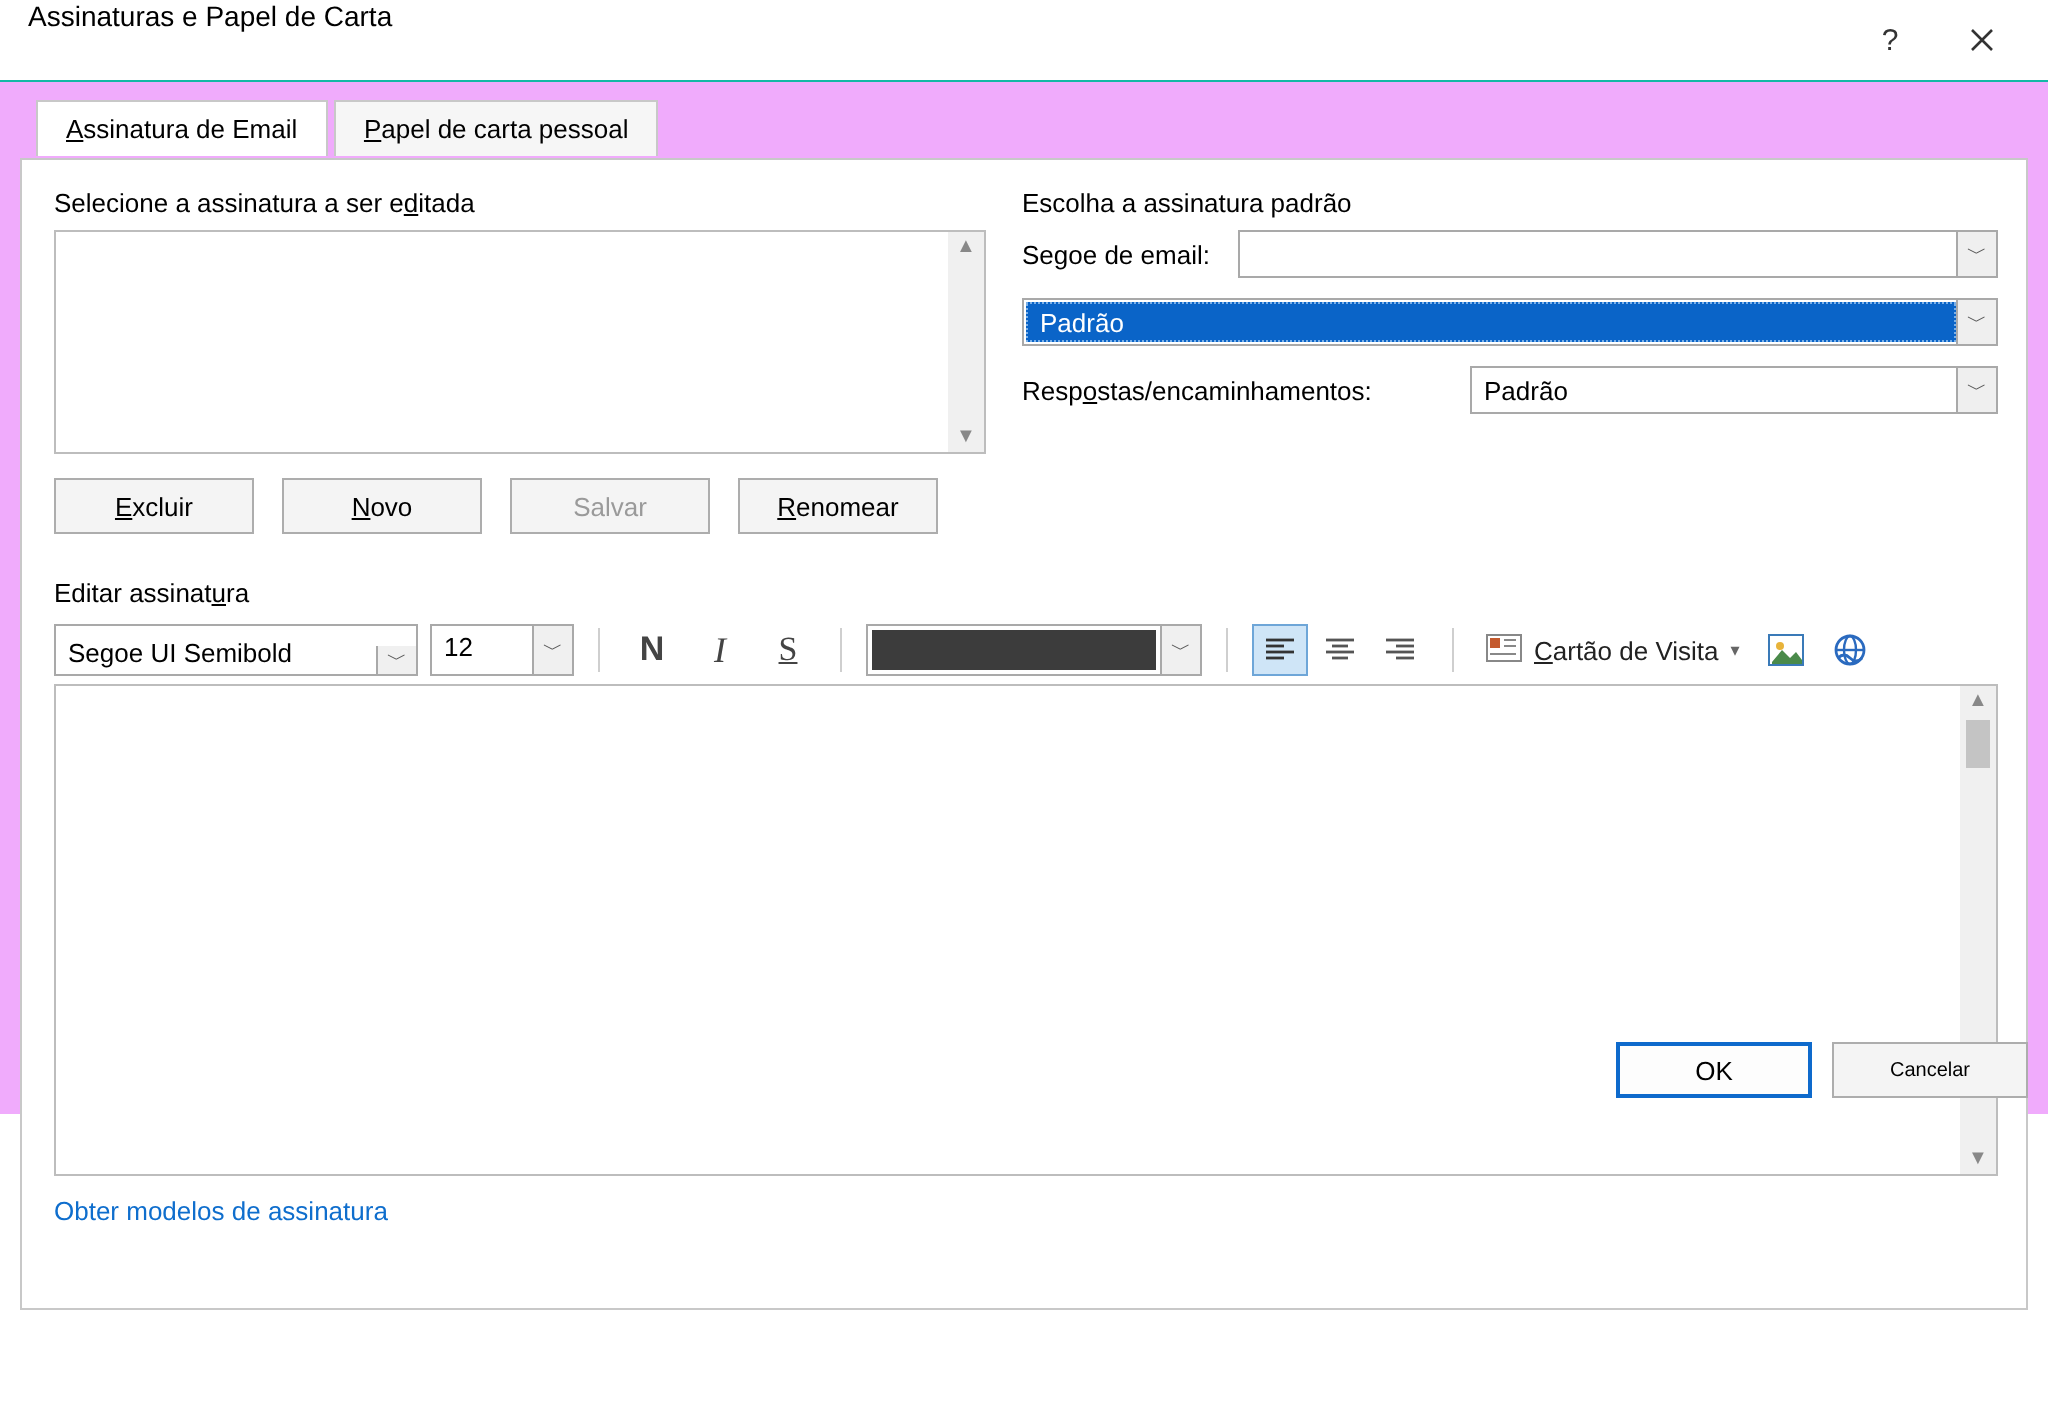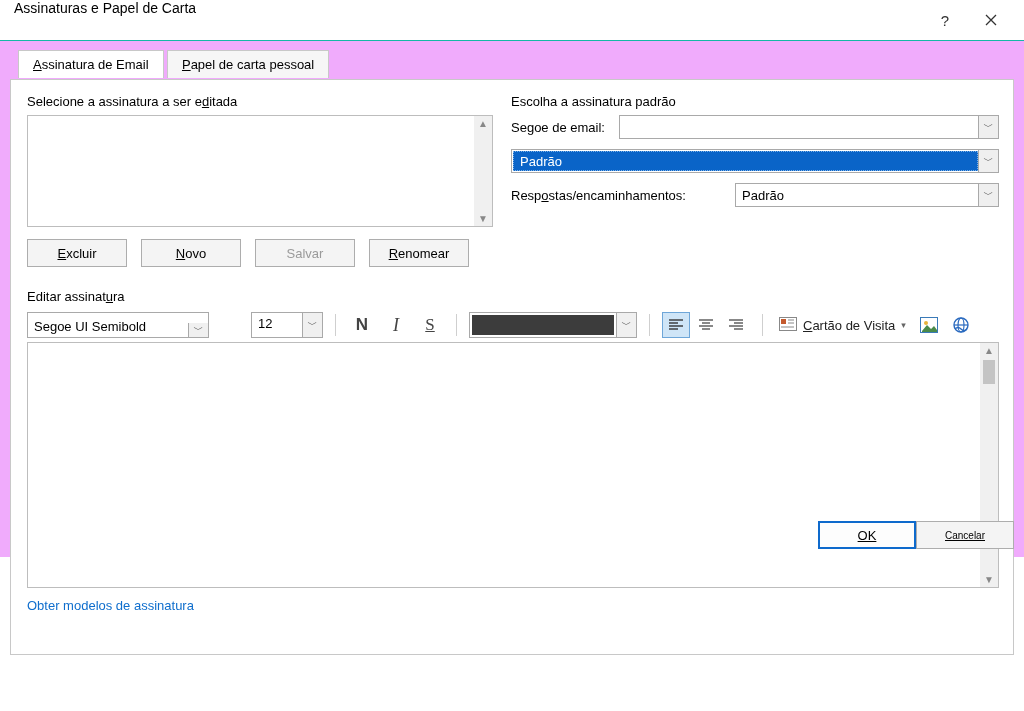--- a/index.html
+++ b/index.html
@@ -182,21 +182,21 @@
     background: #fff;
     display: flex;
     align-items: flex-end;
   }
   .fontdd .ddtext { flex: 1; padding: 3px 6px; font-size: 13px; }
   .fontdd .ddarrow {
     width: 20px; border-left: 1px solid #a9a9a9; background: #f0f0f0;
     display: flex; align-items: center; justify-content: center; color:#555; font-size:10px;
   }
   .sizedd {
-    width: 72px; height: 26px; border: 1px solid #a9a9a9; background:#fff; display:flex;margin-left:36px;
+    width: 72px; height: 26px; border: 1px solid #a9a9a9; background:#fff; display:flex;
   }
   .sizedd .ddtext { flex:1; padding:3px 6px; font-size:13px; }
   .sizedd .ddarrow { width:20px; border-left:1px solid #a9a9a9; background:#f0f0f0; display:flex; align-items:center; justify-content:center; color:#555; font-size:10px; }
   .tbtn {
     width: 28px; height: 26px; display:flex; align-items:center; justify-content:center;
     font-size: 17px; font-weight: bold; color:#444;
   }
   .tbtn.italic { font-style: italic; font-family: Georgia, serif; font-weight: normal; font-size:18px; }
   .sep {
     width: 1px; height: 22px; background: #cfcfcf; margin: 0 6px;
@@ -242,21 +242,21 @@
     display: inline-block;
     cursor: pointer;
     text-align: center;
   }
 
   .footer {
     position: absolute;
     right: 10px;
     bottom: 8px;
     display: flex;
-    text-decoration: underline;
+    gap: 10px;
   }
   .btn-ok {
     width: 98px; height: 28px; border: 2px solid #0e6acc; background: #fdfdfd;
     display:flex; align-items:center; justify-content:center; font-size:13px;
   }
   .btn-cancel {
     width: 98px; height: 28px; border: 1px solid #adadad; background: #f4f4f4;
     display:flex; align-items:center; justify-content:center; font-size:10px;
   }
 </style>

